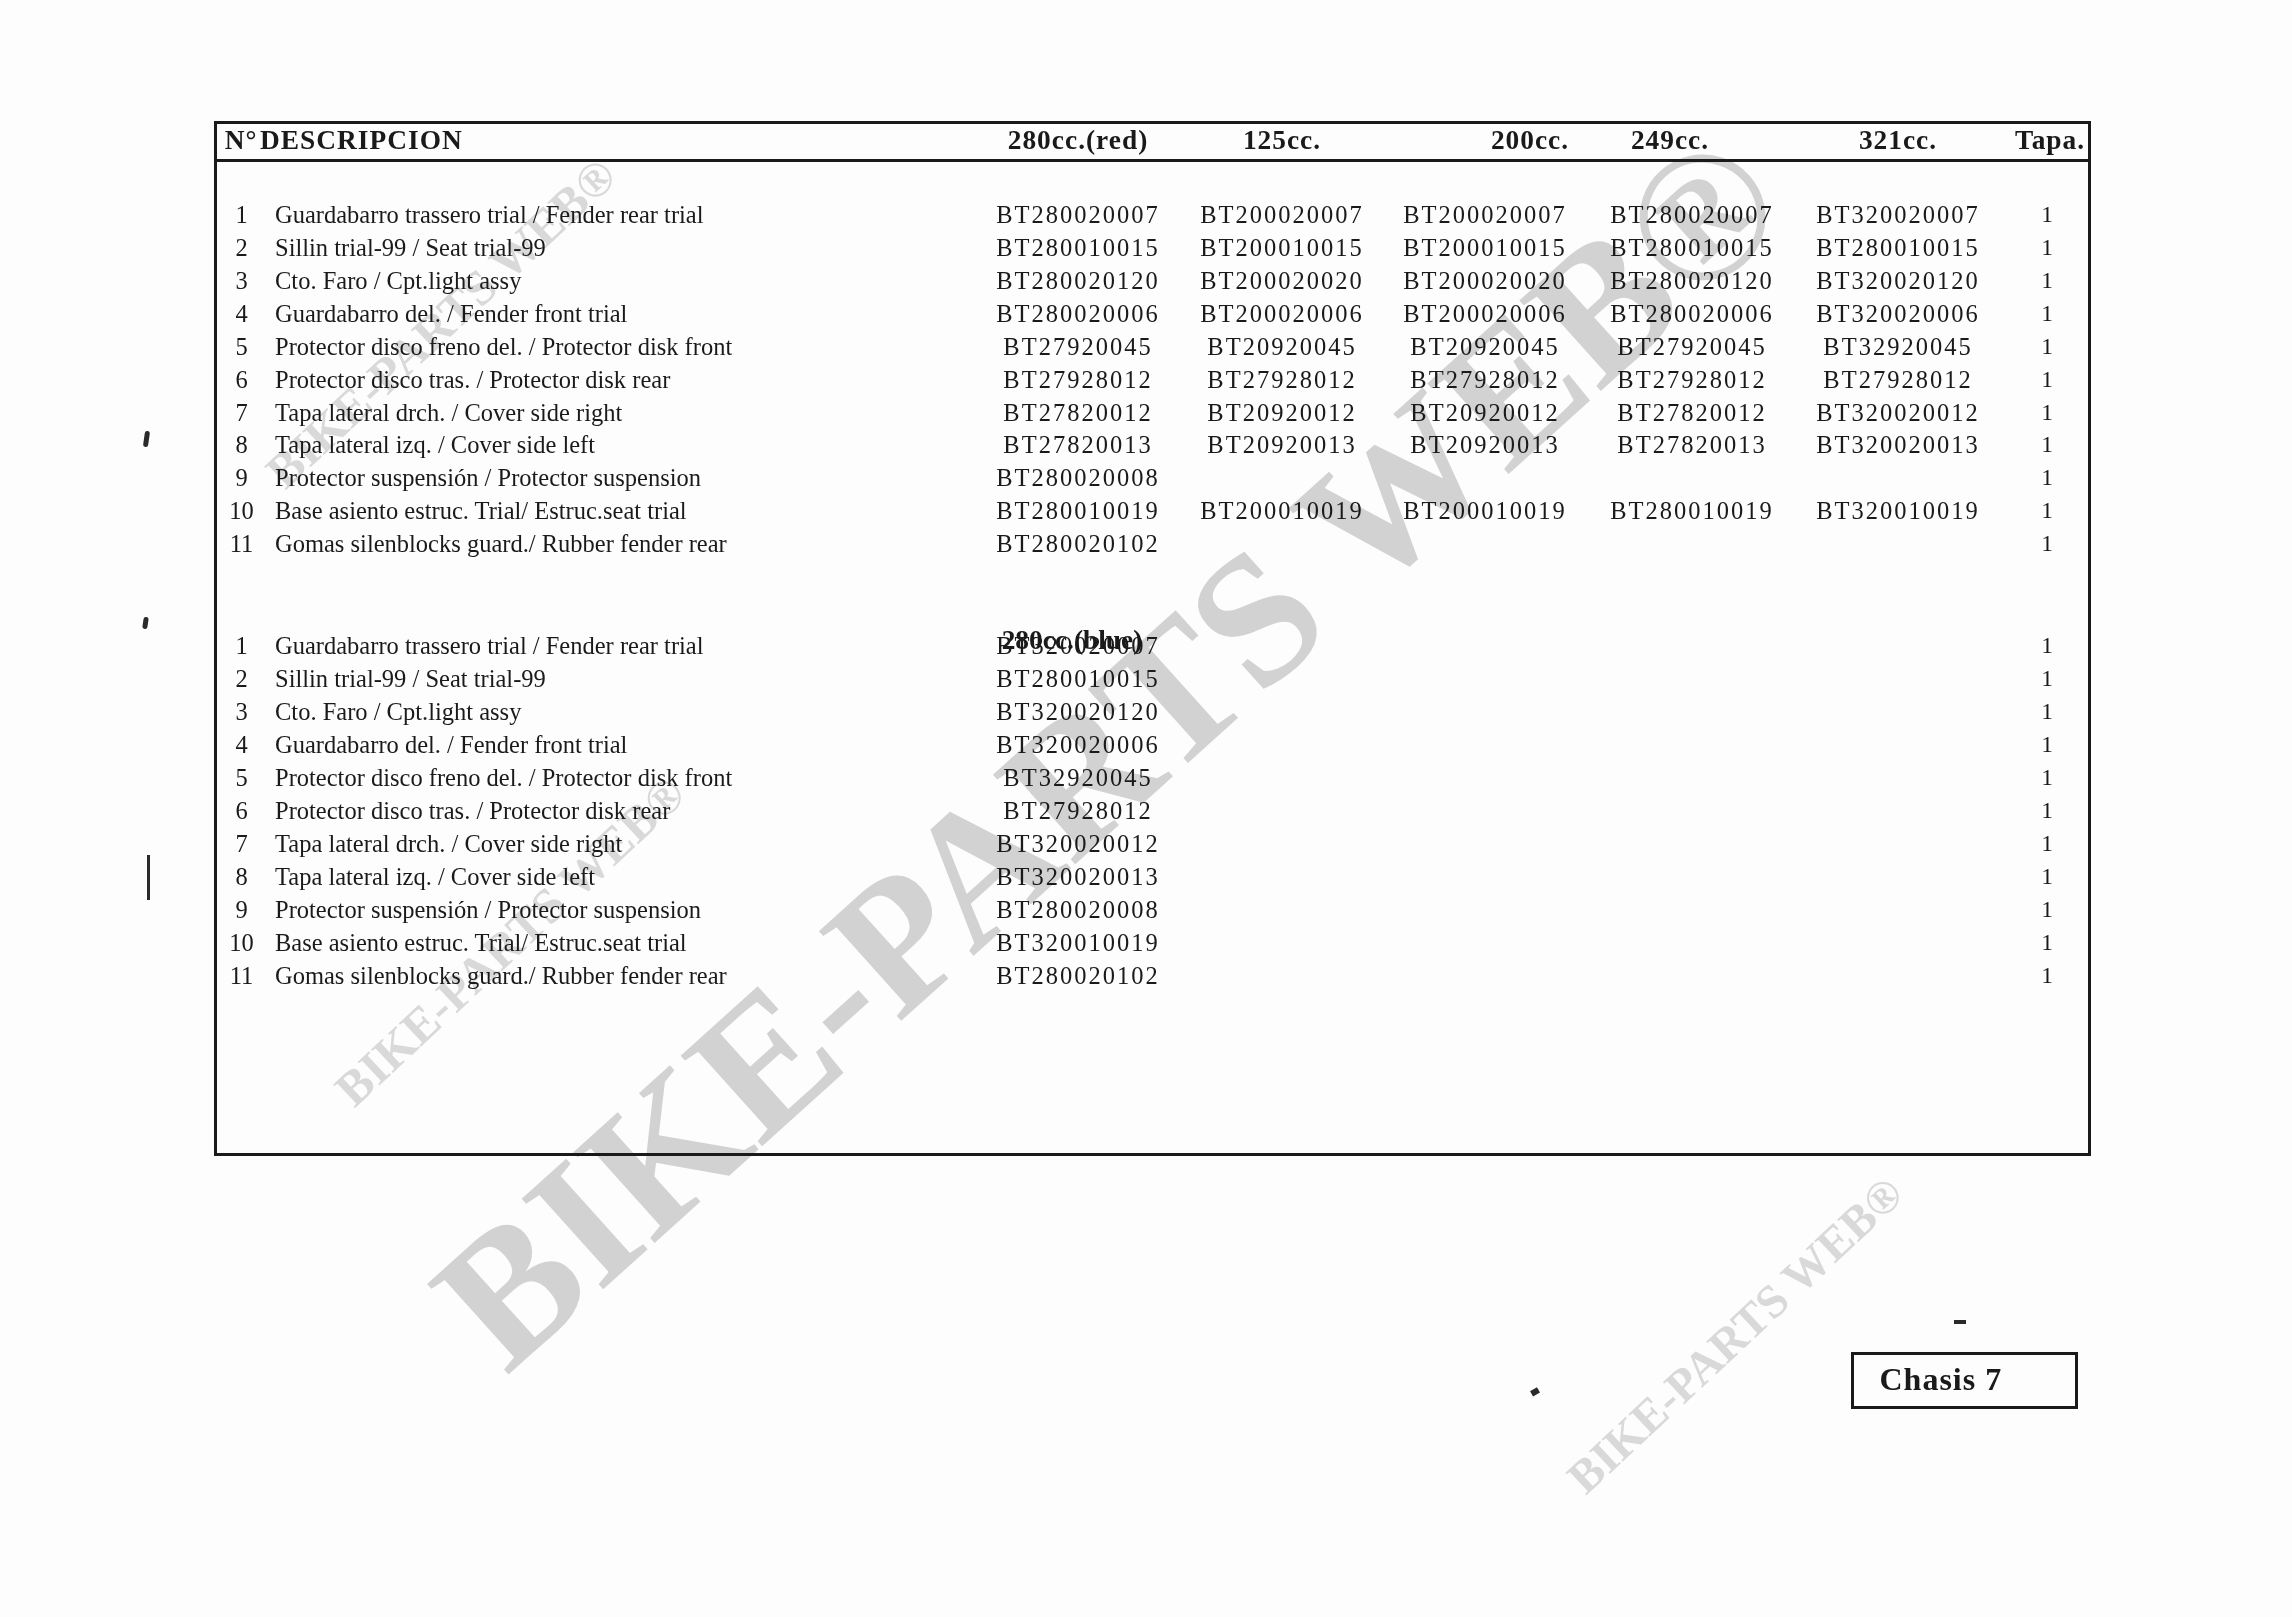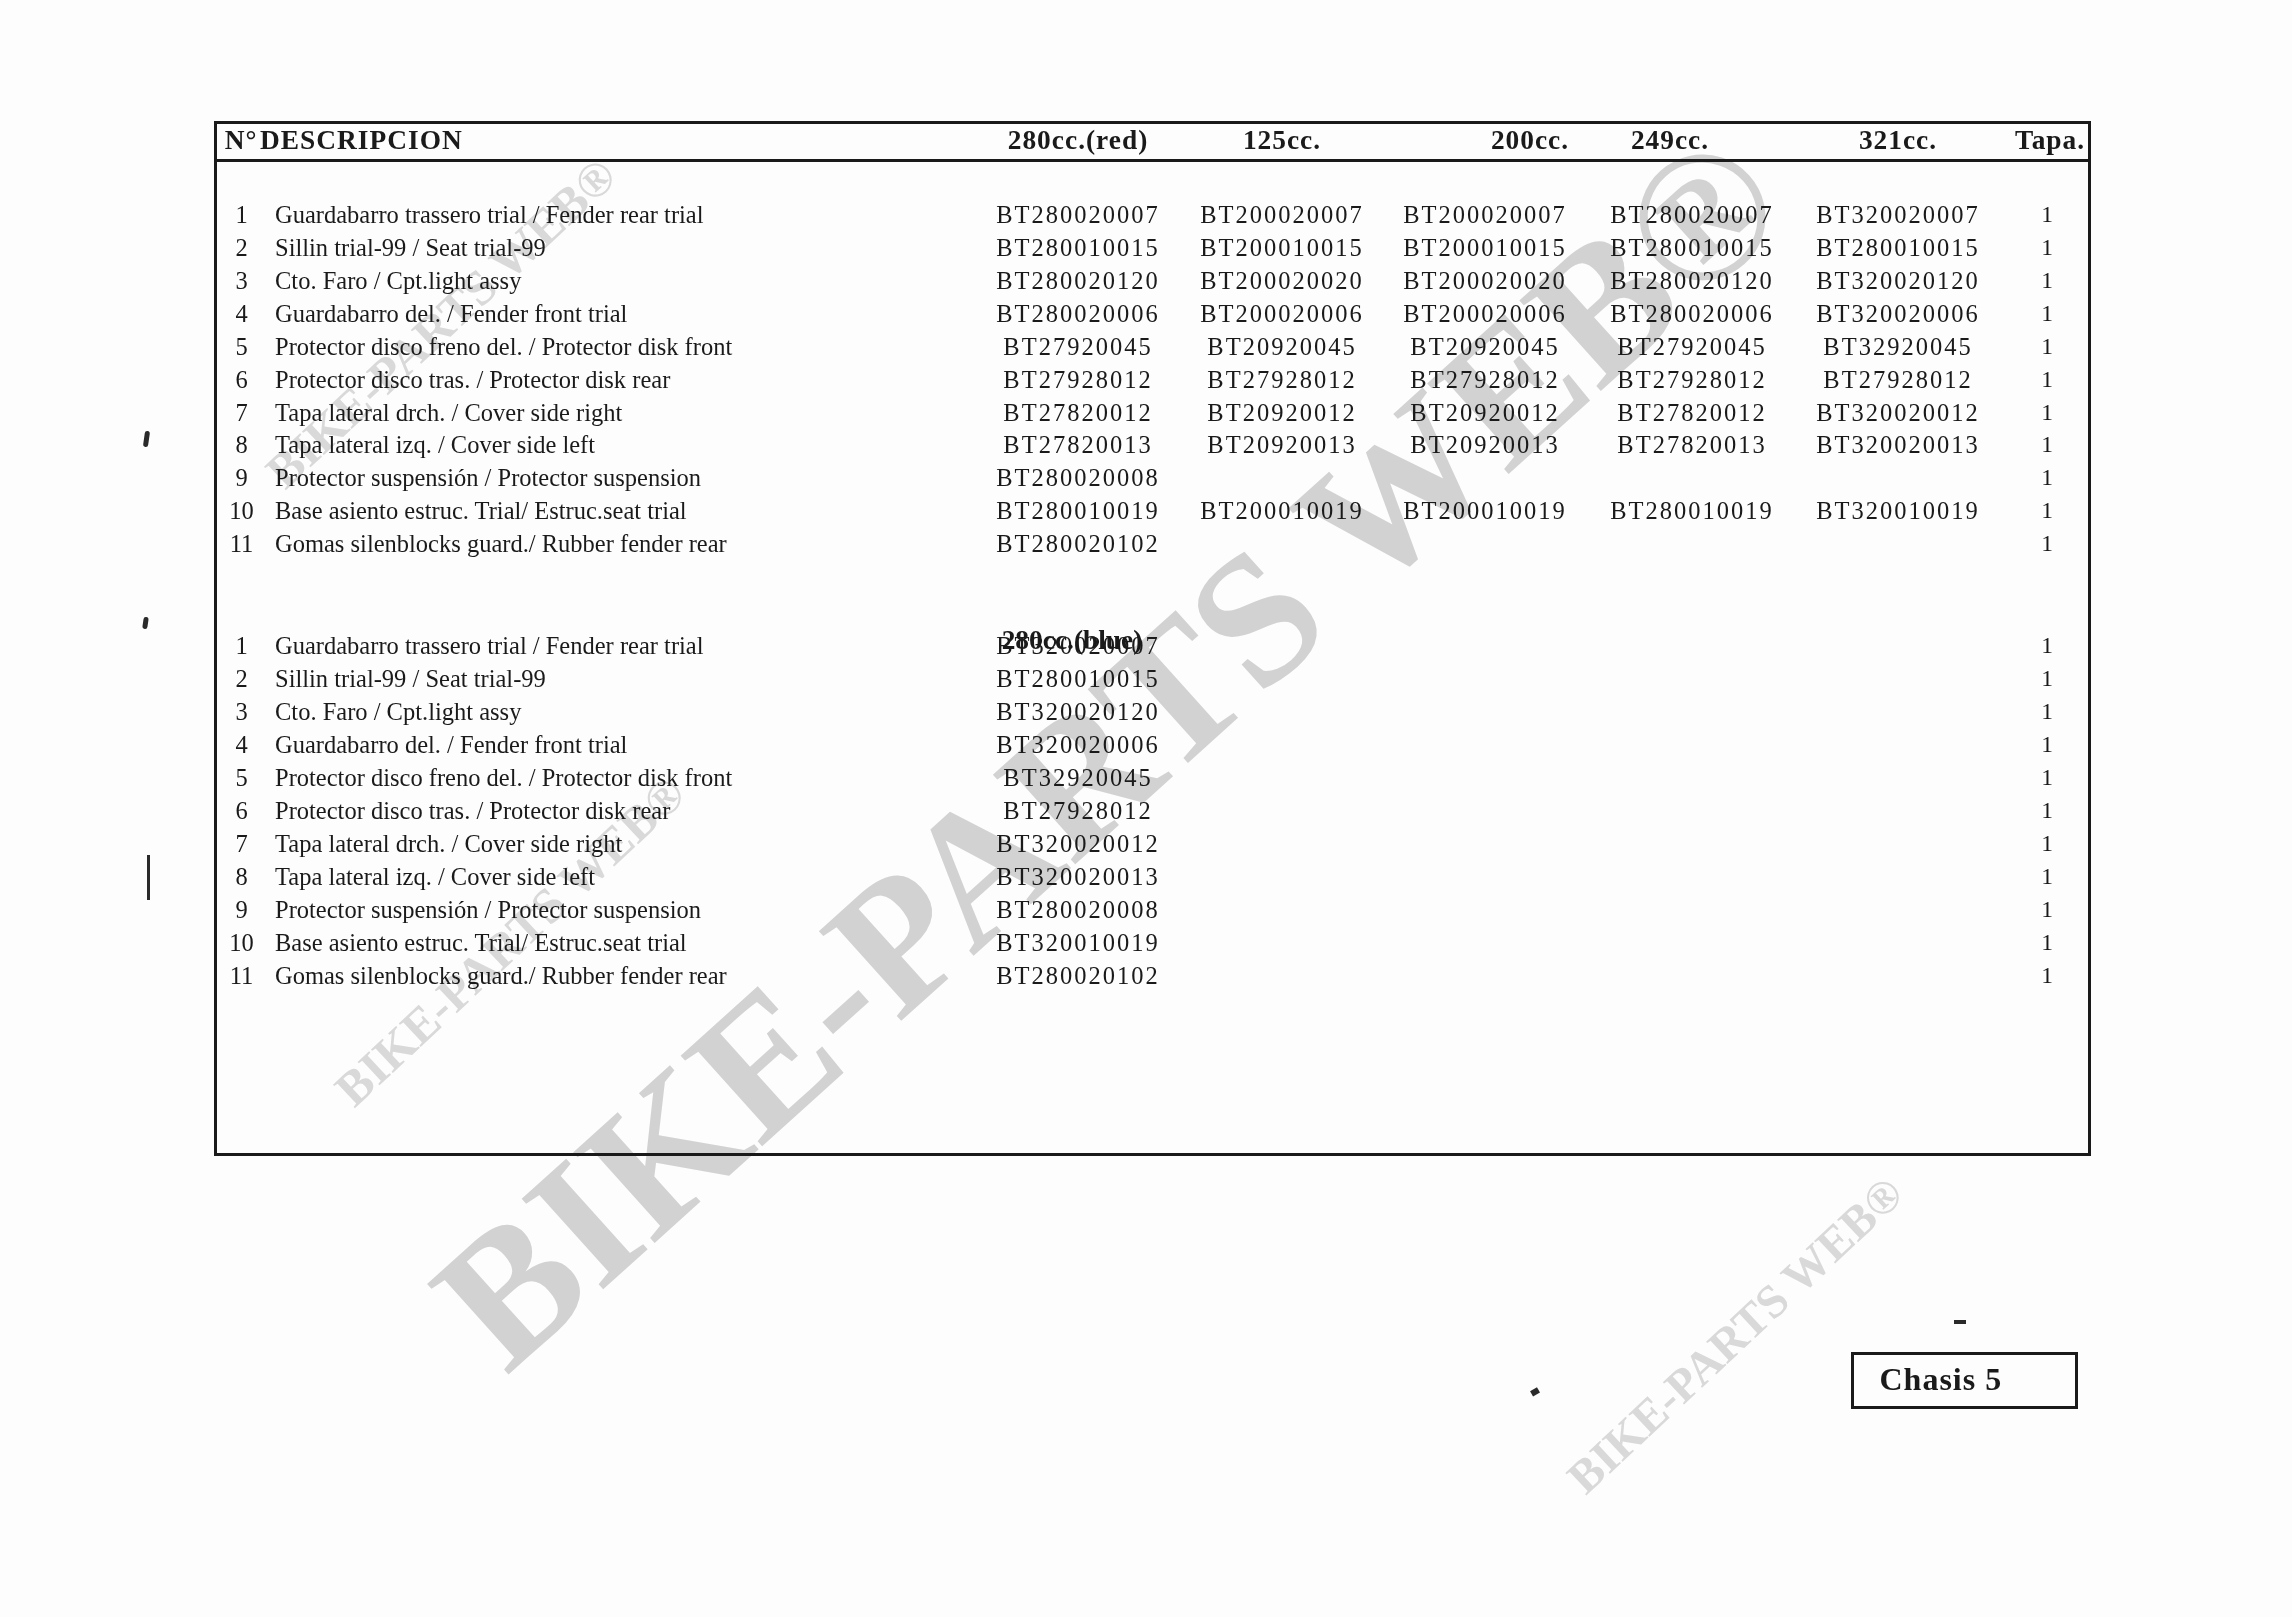--- a/index.html
+++ b/index.html
@@ -304,21 +304,21 @@
         <div class="row" style="top: 835px;">
           <span class="c-num">11</span>
           <span class="c-desc">Gomas silenblocks guard./ Rubber fender rear</span>
           <span class="c-part" style="left: 861px;">BT280020102</span>
           <span class="c-qty">1</span>
         </div>
       </div>
   </div>
 
   <div class="stamp">
-    <span>Chasis 5</span>
+    <span>Chasis 7</span>
   </div>
 
   <div class="speck speck-1"></div>
   <div class="speck speck-2"></div>
   <div class="speck speck-3"></div>
   <div class="speck speck-4"></div>
   <div class="speck speck-dash"></div>
 
 </div>
 

